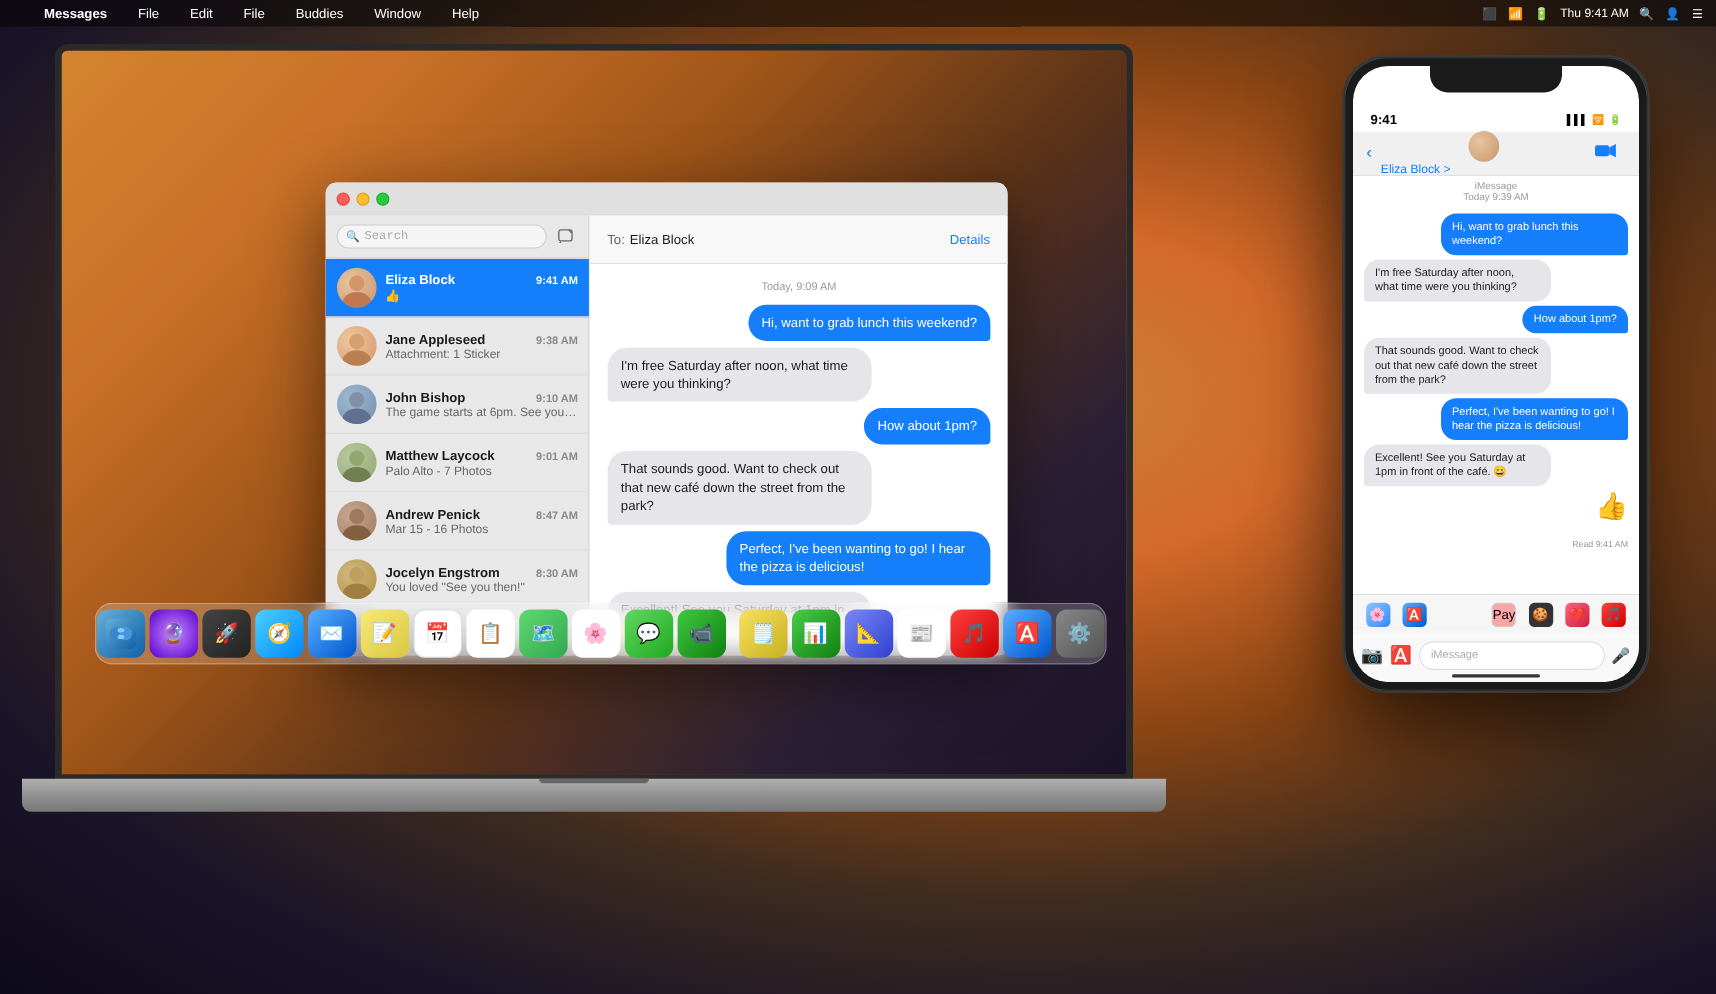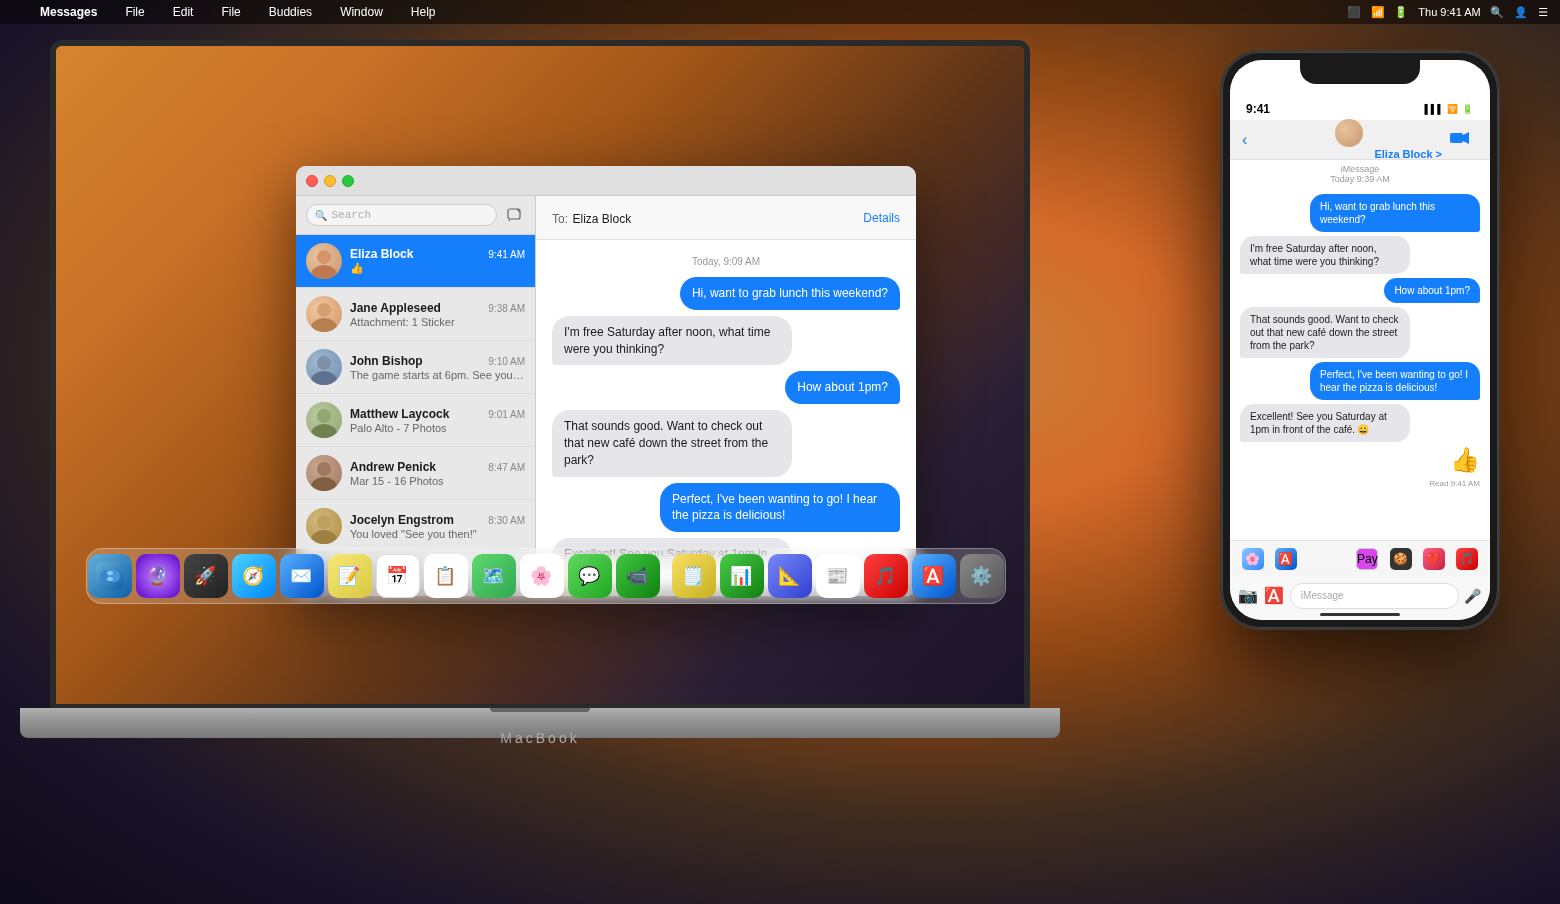--- a/index.html
+++ b/index.html
@@ -219,21 +219,21 @@
     .av6 { background: radial-gradient(circle at 35% 35%, #d0b880, #b09040); }
     .av7 { background: radial-gradient(circle at 35% 35%, #b0b0c8, #8080a8); }
 
     .conv-info { flex: 1; min-width: 0; }
     .conv-name-row {
       display: flex;
       justify-content: space-between;
       align-items: baseline;
     }
     .conv-name { font-size: 12px; font-weight: 600; color: #1a1a1a; }
-    .conv-time { font-size: 10px; color: #888; }
+    .conv-time { font-size: 10px; color: #888; font-weight: bold; }
     .conv-preview { font-size: 11px; color: #666; white-space: nowrap; overflow: hidden; text-overflow: ellipsis; margin-top: 1px; }
 
     
     .chat-area {
       flex: 1;
       display: flex;
       flex-direction: column;
       background: #fff;
     }
     .chat-header {
@@ -362,22 +362,21 @@
       background: #f0f0f0;
       border-bottom: 1px solid #e0e0e0;
       display: flex;
       align-items: center;
       padding: 0 12px;
       gap: 8px;
     }
     .iphone-back-btn { color: #147EFB; font-size: 16px; }
     .iphone-contact-info {
       flex: 1;
-      text-align: right;
-      font-weight: bold;
+      text-align: left;
     }
     .iphone-avatar-sm {
       width: 28px;
       height: 28px;
       border-radius: 50%;
       background: radial-gradient(circle at 35% 35%, #e8c4a0, #c8956a);
       margin: 0 auto 1px;
     }
     .iphone-contact-name { font-size: 11px; color: #147EFB; }
 
@@ -409,21 +408,21 @@
     }
     .iphone-bubble.received {
       background: #e5e5ea;
       color: #1a1a1a;
       border-bottom-left-radius: 3px;
     }
     .iphone-read-status {
       text-align: right;
       font-size: 8px;
       color: #999;
-      margin-top: 1px;
+      margin-top: 11px;
     }
 
     .iphone-input-area {
       position: absolute;
       bottom: 0; left: 0; right: 0;
       height: 50px;
       background: #f8f8f8;
       border-top: 1px solid #e0e0e0;
       display: flex;
       align-items: center;
@@ -806,21 +805,20 @@
         </div>
         <div class="dock-icon" style="background:linear-gradient(135deg,#888,#555);" title="System Preferences">
           <span style="font-size:18px;">⚙️</span>
         </div>
       </div>
     </div>
   </div>
   <div class="macbook-base">
     <div class="macbook-base-notch"></div>
   </div>
-  <div class="macbook-label">MacBook</div>
 </div>
 
 <div class="iphone">
   <div class="iphone-body"></div>
   <div class="iphone-screen">
     <div class="iphone-notch"></div>
 
     <div class="iphone-screen-content">
 
       <div class="iphone-status-bar">
@@ -882,20 +880,20 @@
         <div class="iphone-input-field">
           <span style="color:#aaa;font-size:10px;">iMessage</span>
         </div>
         <span class="iphone-mic-btn">🎤</span>
       </div>
     </div>
 
     <div class="iphone-bottom-bar" style="bottom:44px;">
       <div class="dock-icon-sm" style="background:linear-gradient(135deg,#88c8ff,#3388ff);border-radius:5px;">🌸</div>
       <div class="dock-icon-sm" style="background:linear-gradient(135deg,#58b0ff,#0055cc);border-radius:5px;">🅰️</div>
-      <div class="dock-icon-sm" style="background:#d946ef;border:1px solid #ccc;border-radius:5px;margin-left:48px;">Pay</div>
+      <div class="dock-icon-sm" style="background:#fca5a5;border:1px solid #ccc;border-radius:5px;margin-left:48px;">Pay</div>
       <div class="dock-icon-sm" style="background:#333;border-radius:5px;">🍪</div>
       <div class="dock-icon-sm" style="background:linear-gradient(135deg,#ff6080,#cc2040);border-radius:5px;">❤️</div>
       <div class="dock-icon-sm" style="background:linear-gradient(135deg,#ff4040,#cc0000);border-radius:5px;">🎵</div>
     </div>
     <div class="iphone-home-bar"></div>
   </div>
 </div>
 
 </body></html>

